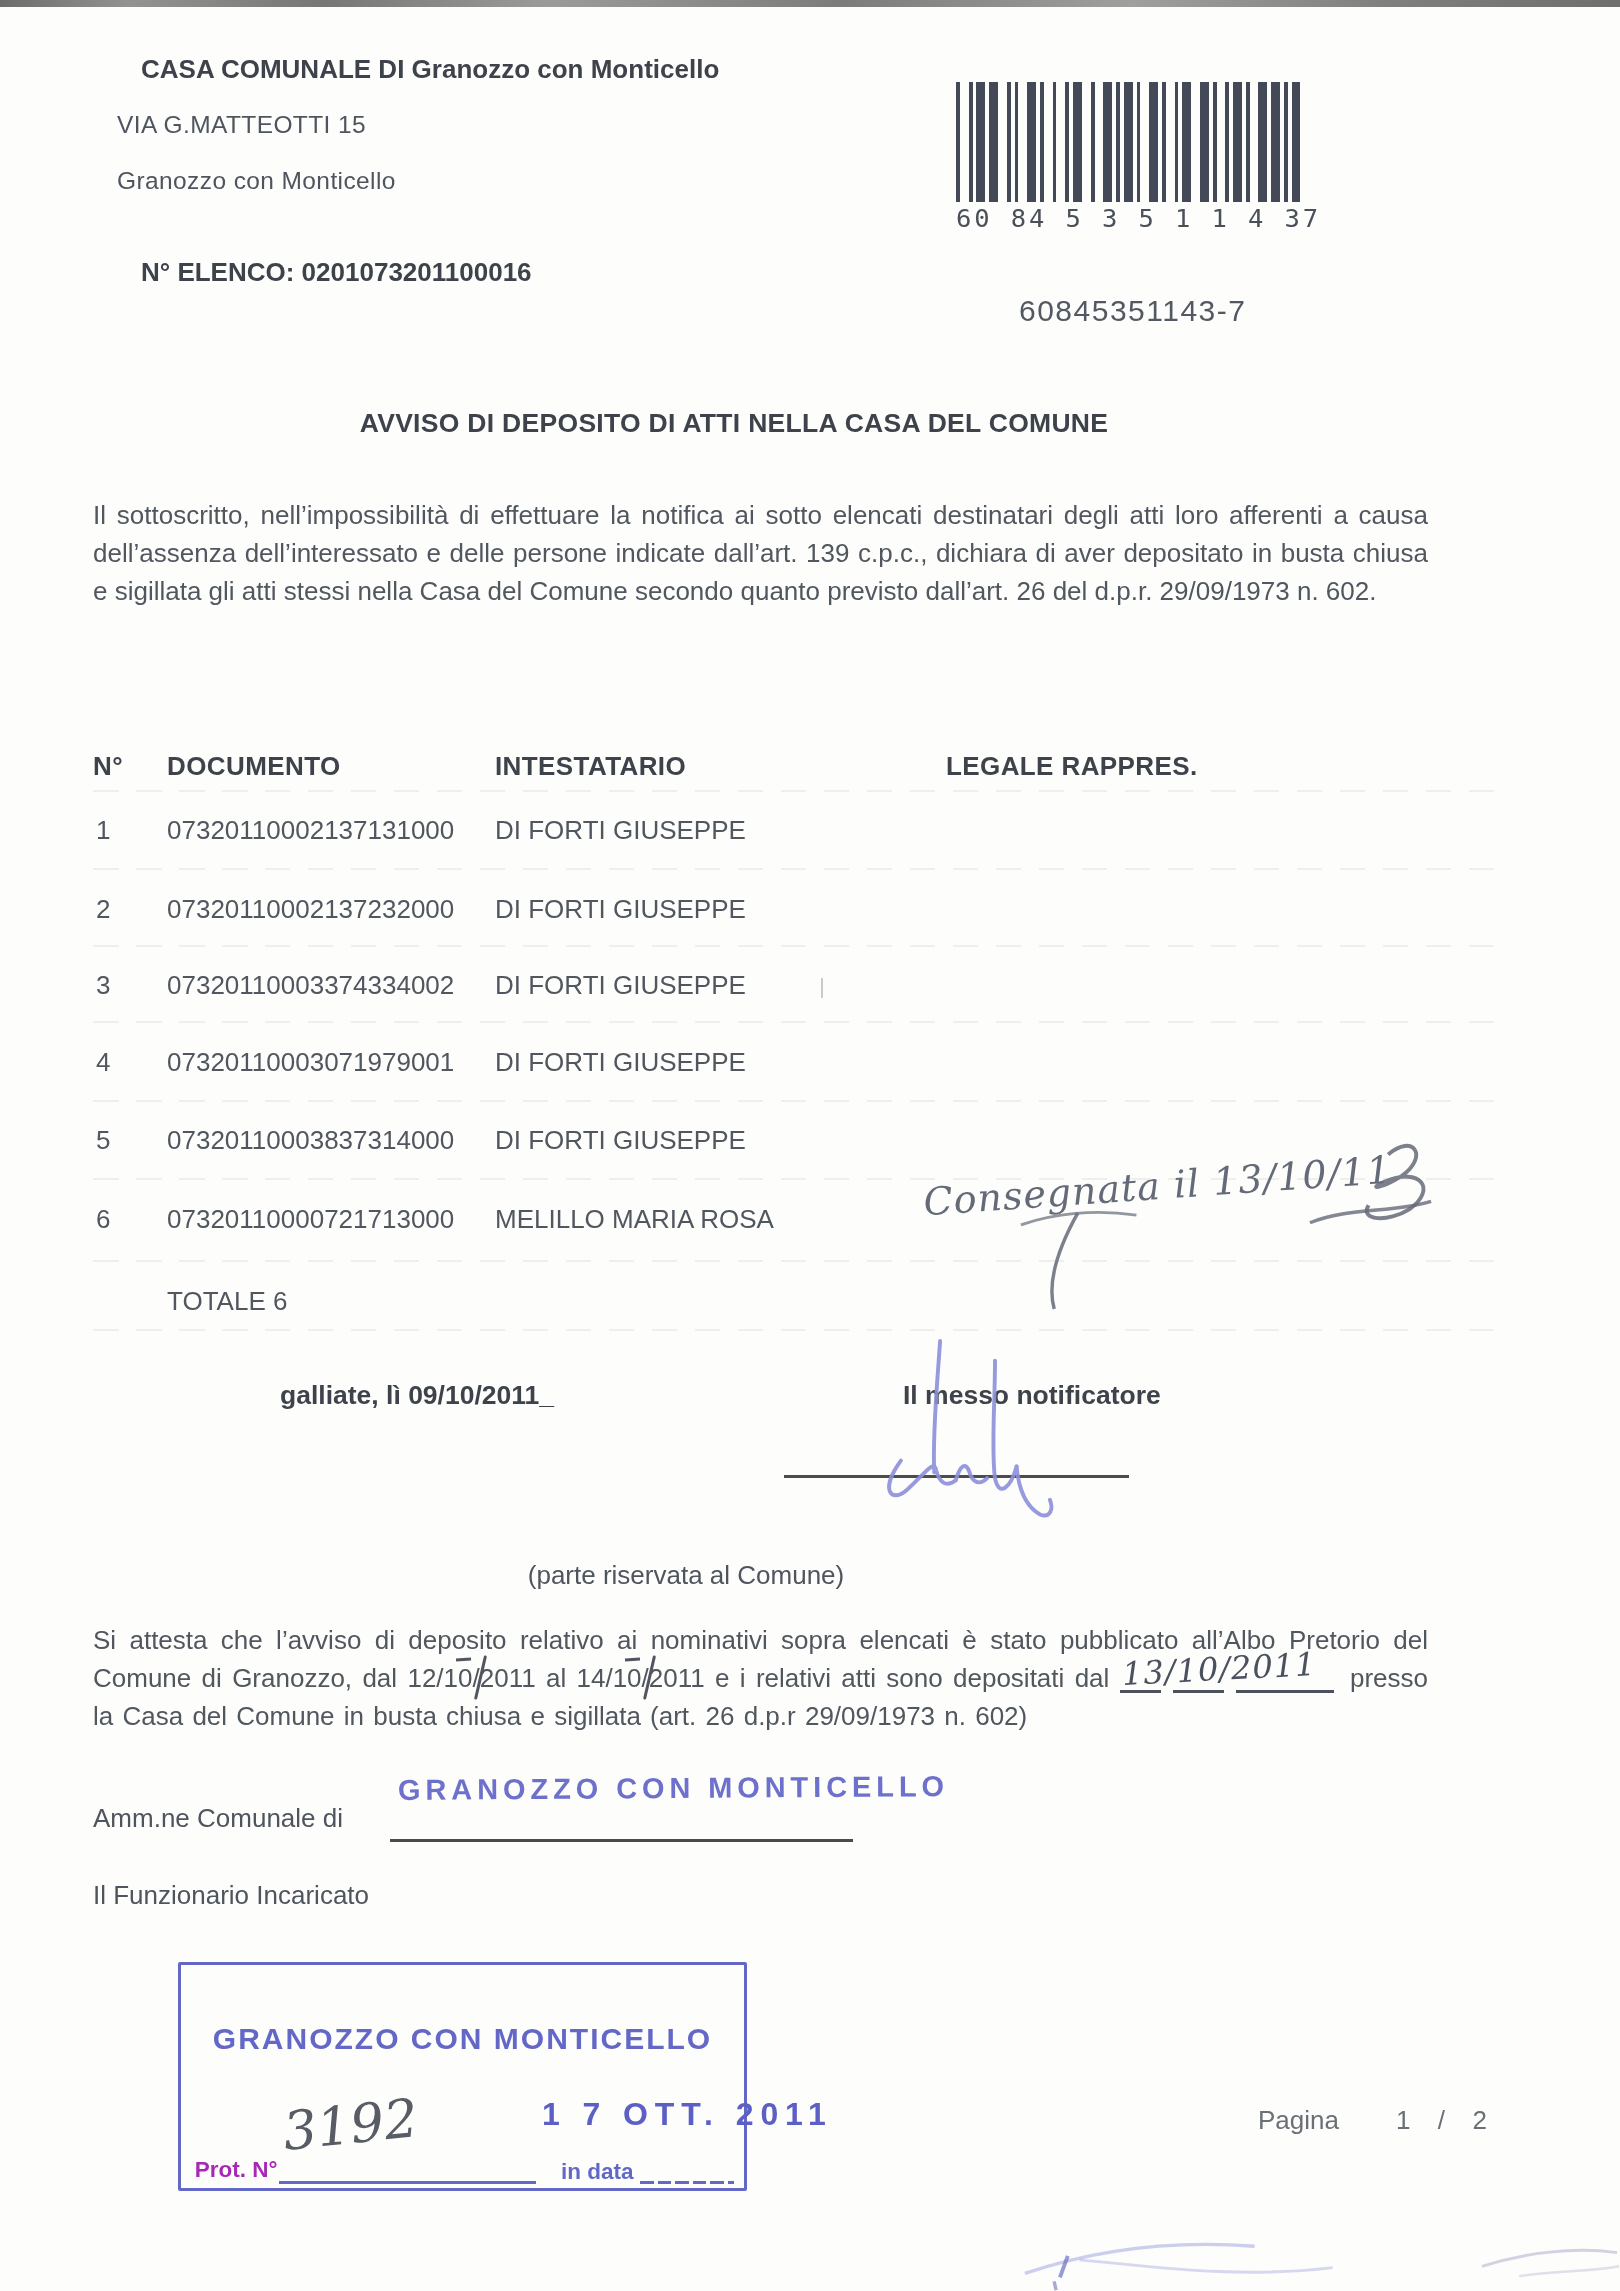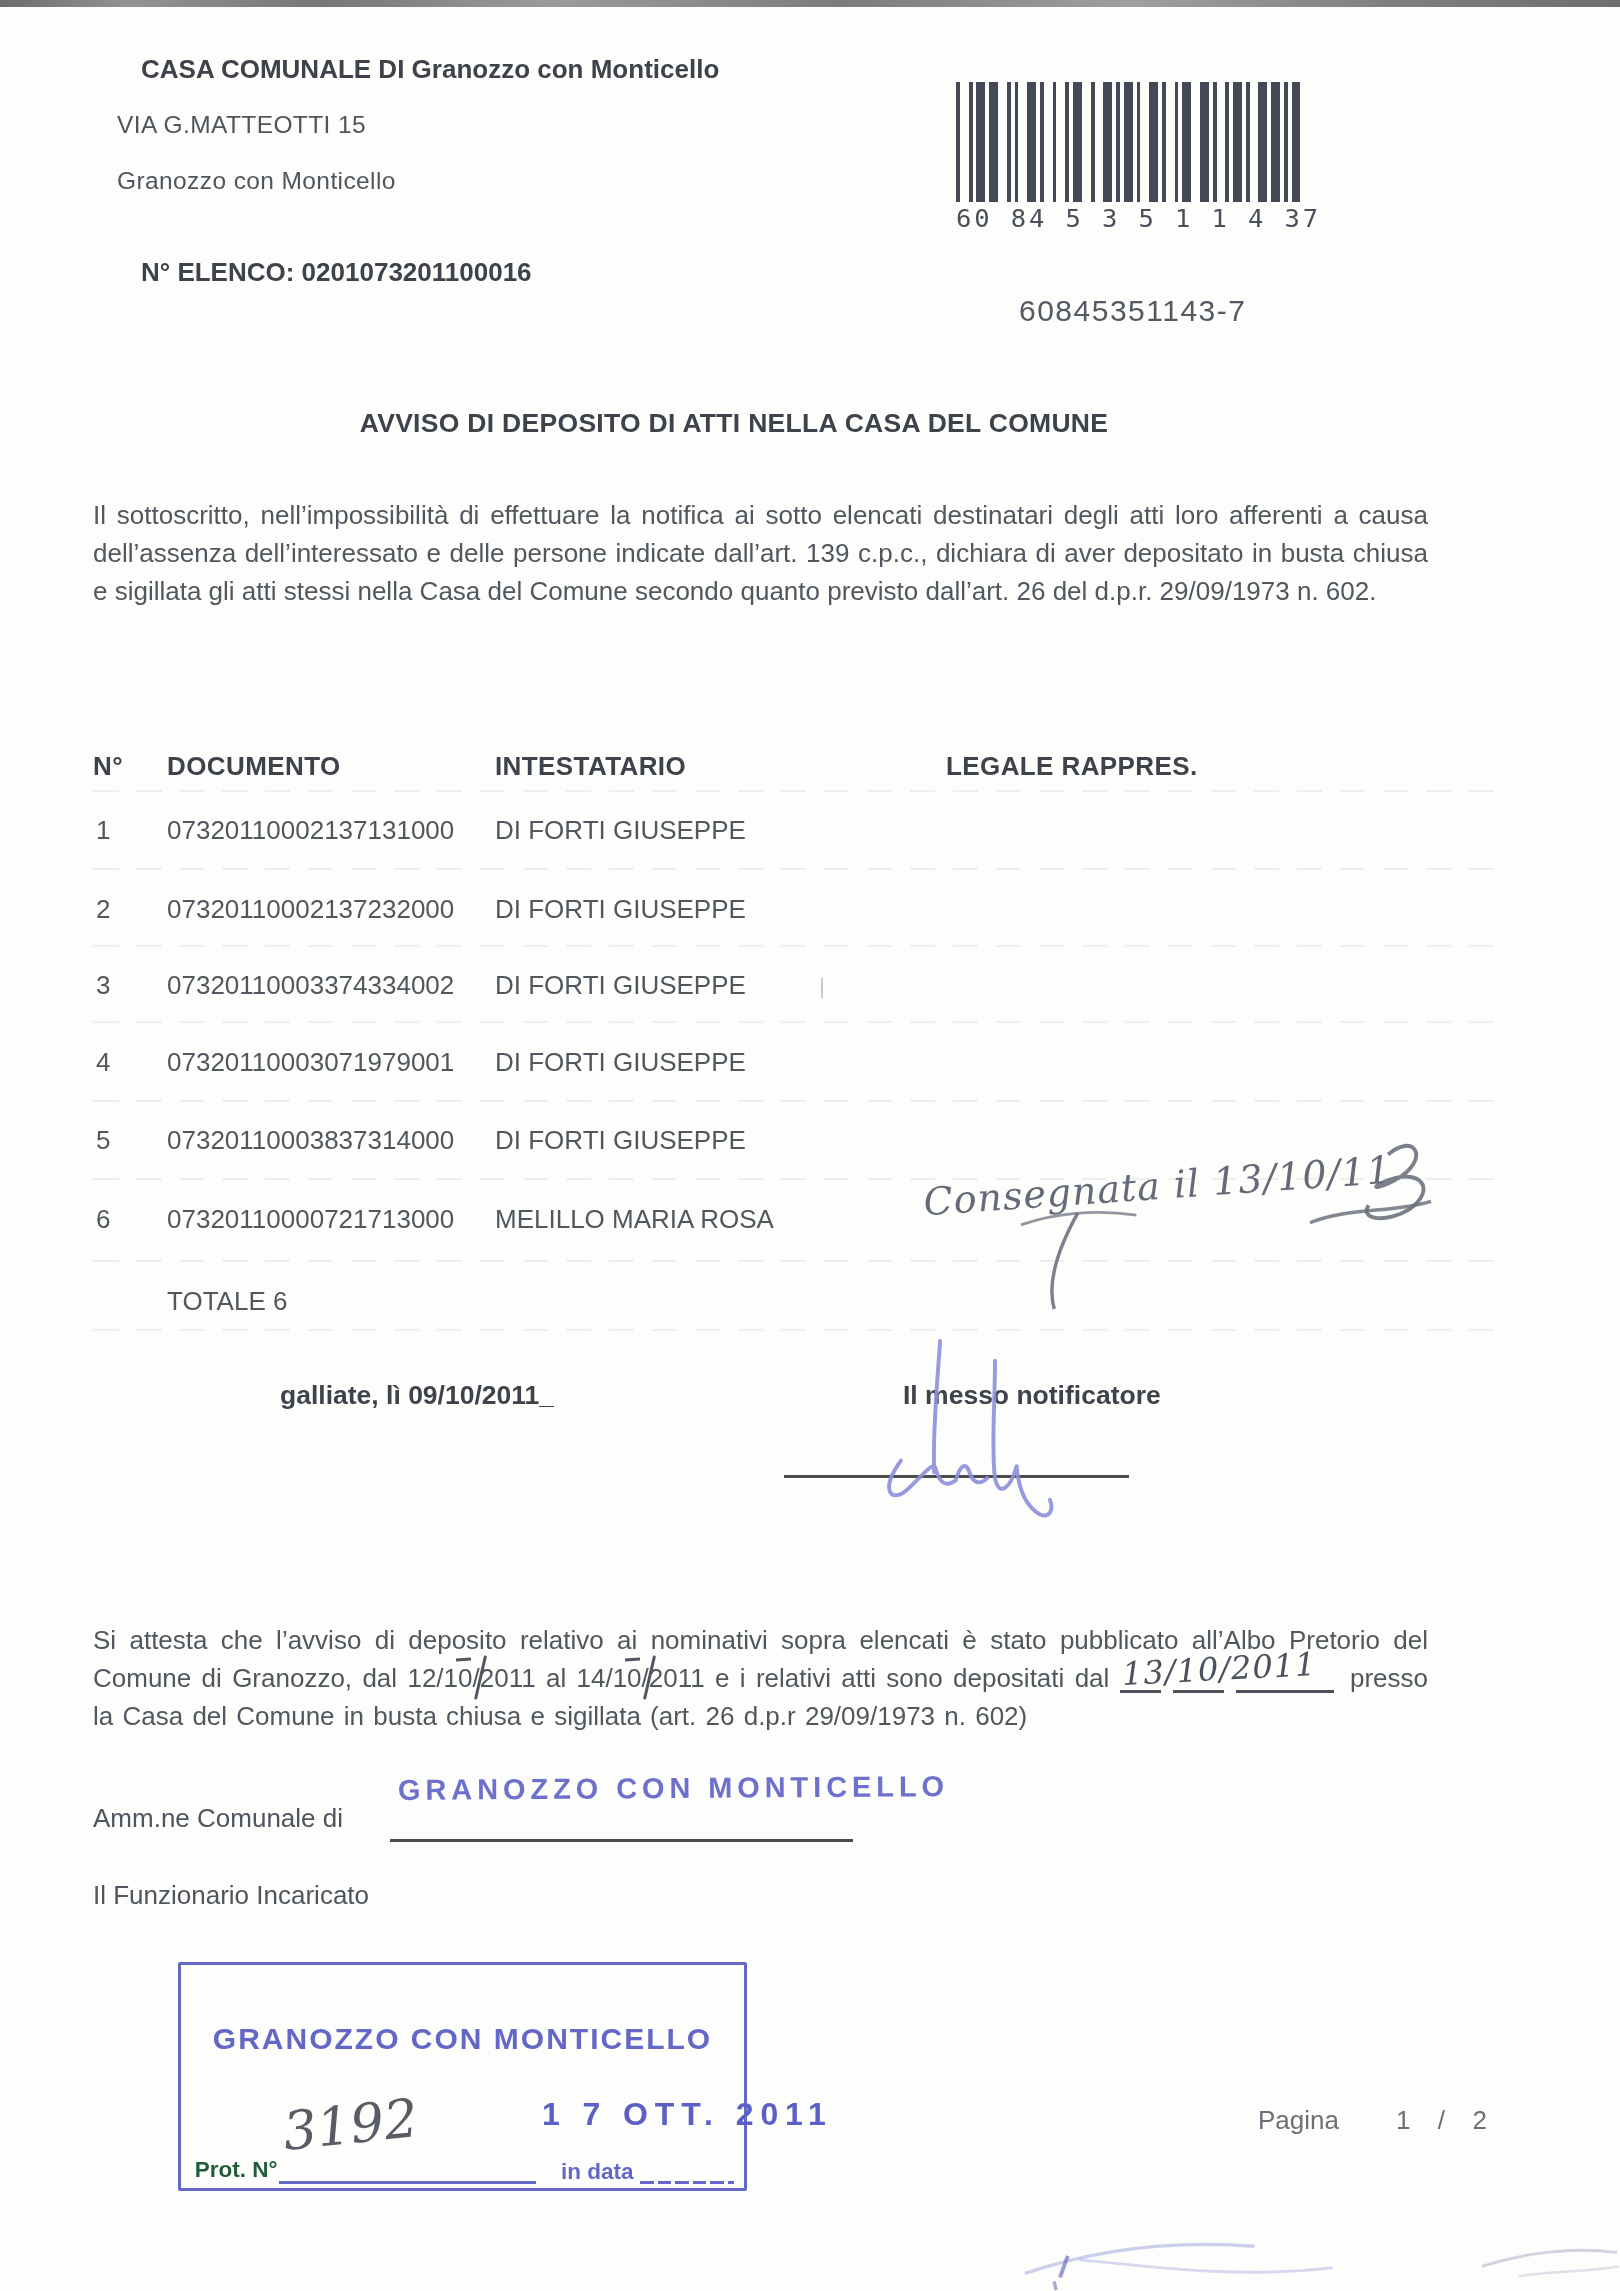--- a/index.html
+++ b/index.html
@@ -98,21 +98,21 @@
   .stamp-box{
     position:absolute;left:178px;top:1962px;width:563px;height:223px;
     border:3.9px solid #5a5fc4;border-radius:2px;opacity:.94;
   }
   .stamp-line1{position:absolute;left:0;top:15.7px;width:100%;text-align:center;
     font-size:30px;letter-spacing:3.9px;color:#5a5fc4;font-weight:700;}
   .stamp-line2{position:absolute;left:0;top:57px;width:100%;text-align:center;
     font-size:30px;letter-spacing:2px;color:#5a5fc4;font-weight:700;white-space:nowrap;}
   .stamp-date{position:absolute;left:361px;top:131px;font-size:32px;letter-spacing:6.9px;
     color:#5257c2;font-weight:700;white-space:nowrap;}
-  .stamp-prot-label{position:absolute;left:13.7px;top:192px;font-size:22.5px;color:#14532d;font-weight:700;}
+  .stamp-prot-label{position:absolute;left:13.7px;top:192px;font-size:22.5px;color:#a21caf;font-weight:700;}
   .stamp-prot-number{position:absolute;left:102px;top:129px;font-size:53px;transform:rotate(-6deg);
     color:#4d525c;font-style:italic;font-family:"DejaVu Serif", serif;}
   .stamp-u1{position:absolute;left:98px;top:216px;width:257px;height:2.9px;background:#5a5fc4;
     background-image:repeating-linear-gradient(90deg,#5a5fc4 0 13.7px,transparent 13.7px 17.6px);}
   .stamp-indata{position:absolute;left:380px;top:194px;font-size:22.5px;color:#5a5fc4;font-weight:700;}
   .stamp-u2{position:absolute;left:459px;top:216px;width:94px;height:2.9px;
     background-image:repeating-linear-gradient(90deg,#5a5fc4 0 13.7px,transparent 13.7px 17.6px);}
 
   .footer-page{
     position:absolute;left:1258px;top:2105px;display:flex;gap:0;
@@ -259,20 +259,21 @@
   <svg class="ink" style="left:838px;top:1341px;" width="314" height="196" viewBox="0 0 320 200">
     <g stroke="#8c90da" stroke-width="4" fill="none" opacity=".9" stroke-linecap="round">
       <path d="M104 0 C101 44 96 96 98 134"></path>
       <path d="M64 122 C42 152 54 166 70 152 C88 136 98 120 100 132 C103 144 110 150 120 142"></path>
       <path d="M120 142 C124 128 130 122 134 134 C137 144 144 148 152 140"></path>
       <path d="M160 20 C160 64 156 112 160 140 C164 160 176 150 182 128"></path>
       <path d="M182 128 C184 150 190 168 206 177 C216 181 220 172 216 162"></path>
     </g>
   </svg>
 
+  <div class="abs print" style="left:93px;top:1560px;width:1186px;text-align:center;font-size:26px;">(parte riservata al Comune)</div>
 
   <div class="abs para para2" style="left:93px;top:1621px;">
     <span>Si attesta che l’avviso di deposito relativo ai nominativi sopra elencati è stato pubblicato all’Albo Pretorio del Comune di Granozzo, dal </span><span class="corr">12/10/2011</span><span> al </span><span class="corr">14/10/2011</span><span> e i relativi atti sono depositati dal </span><span class="hand-inline-wrap"><span class="u" style="left:0;width:41px;"></span><span class="u" style="left:53px;width:51px;"></span><span class="u" style="left:116px;width:98px;"></span><span class="hand hand-inline">13/10/2011</span></span><span> presso la Casa del Comune in busta chiusa e sigillata (art. 26 d.p.r 29/09/1973 n. 602)</span>
   </div>
 
   <div class="abs print" style="left:93px;top:1803px;font-size:26px;">Amm.ne Comunale di</div>
   <div class="abs stamp-blue admin-stamp" style="left:398px;top:1772px;">GRANOZZO CON MONTICELLO</div>
   <div class="admin-underline"></div>
 
   <div class="abs print" style="left:93px;top:1880px;font-size:26px;">Il Funzionario Incaricato</div>

